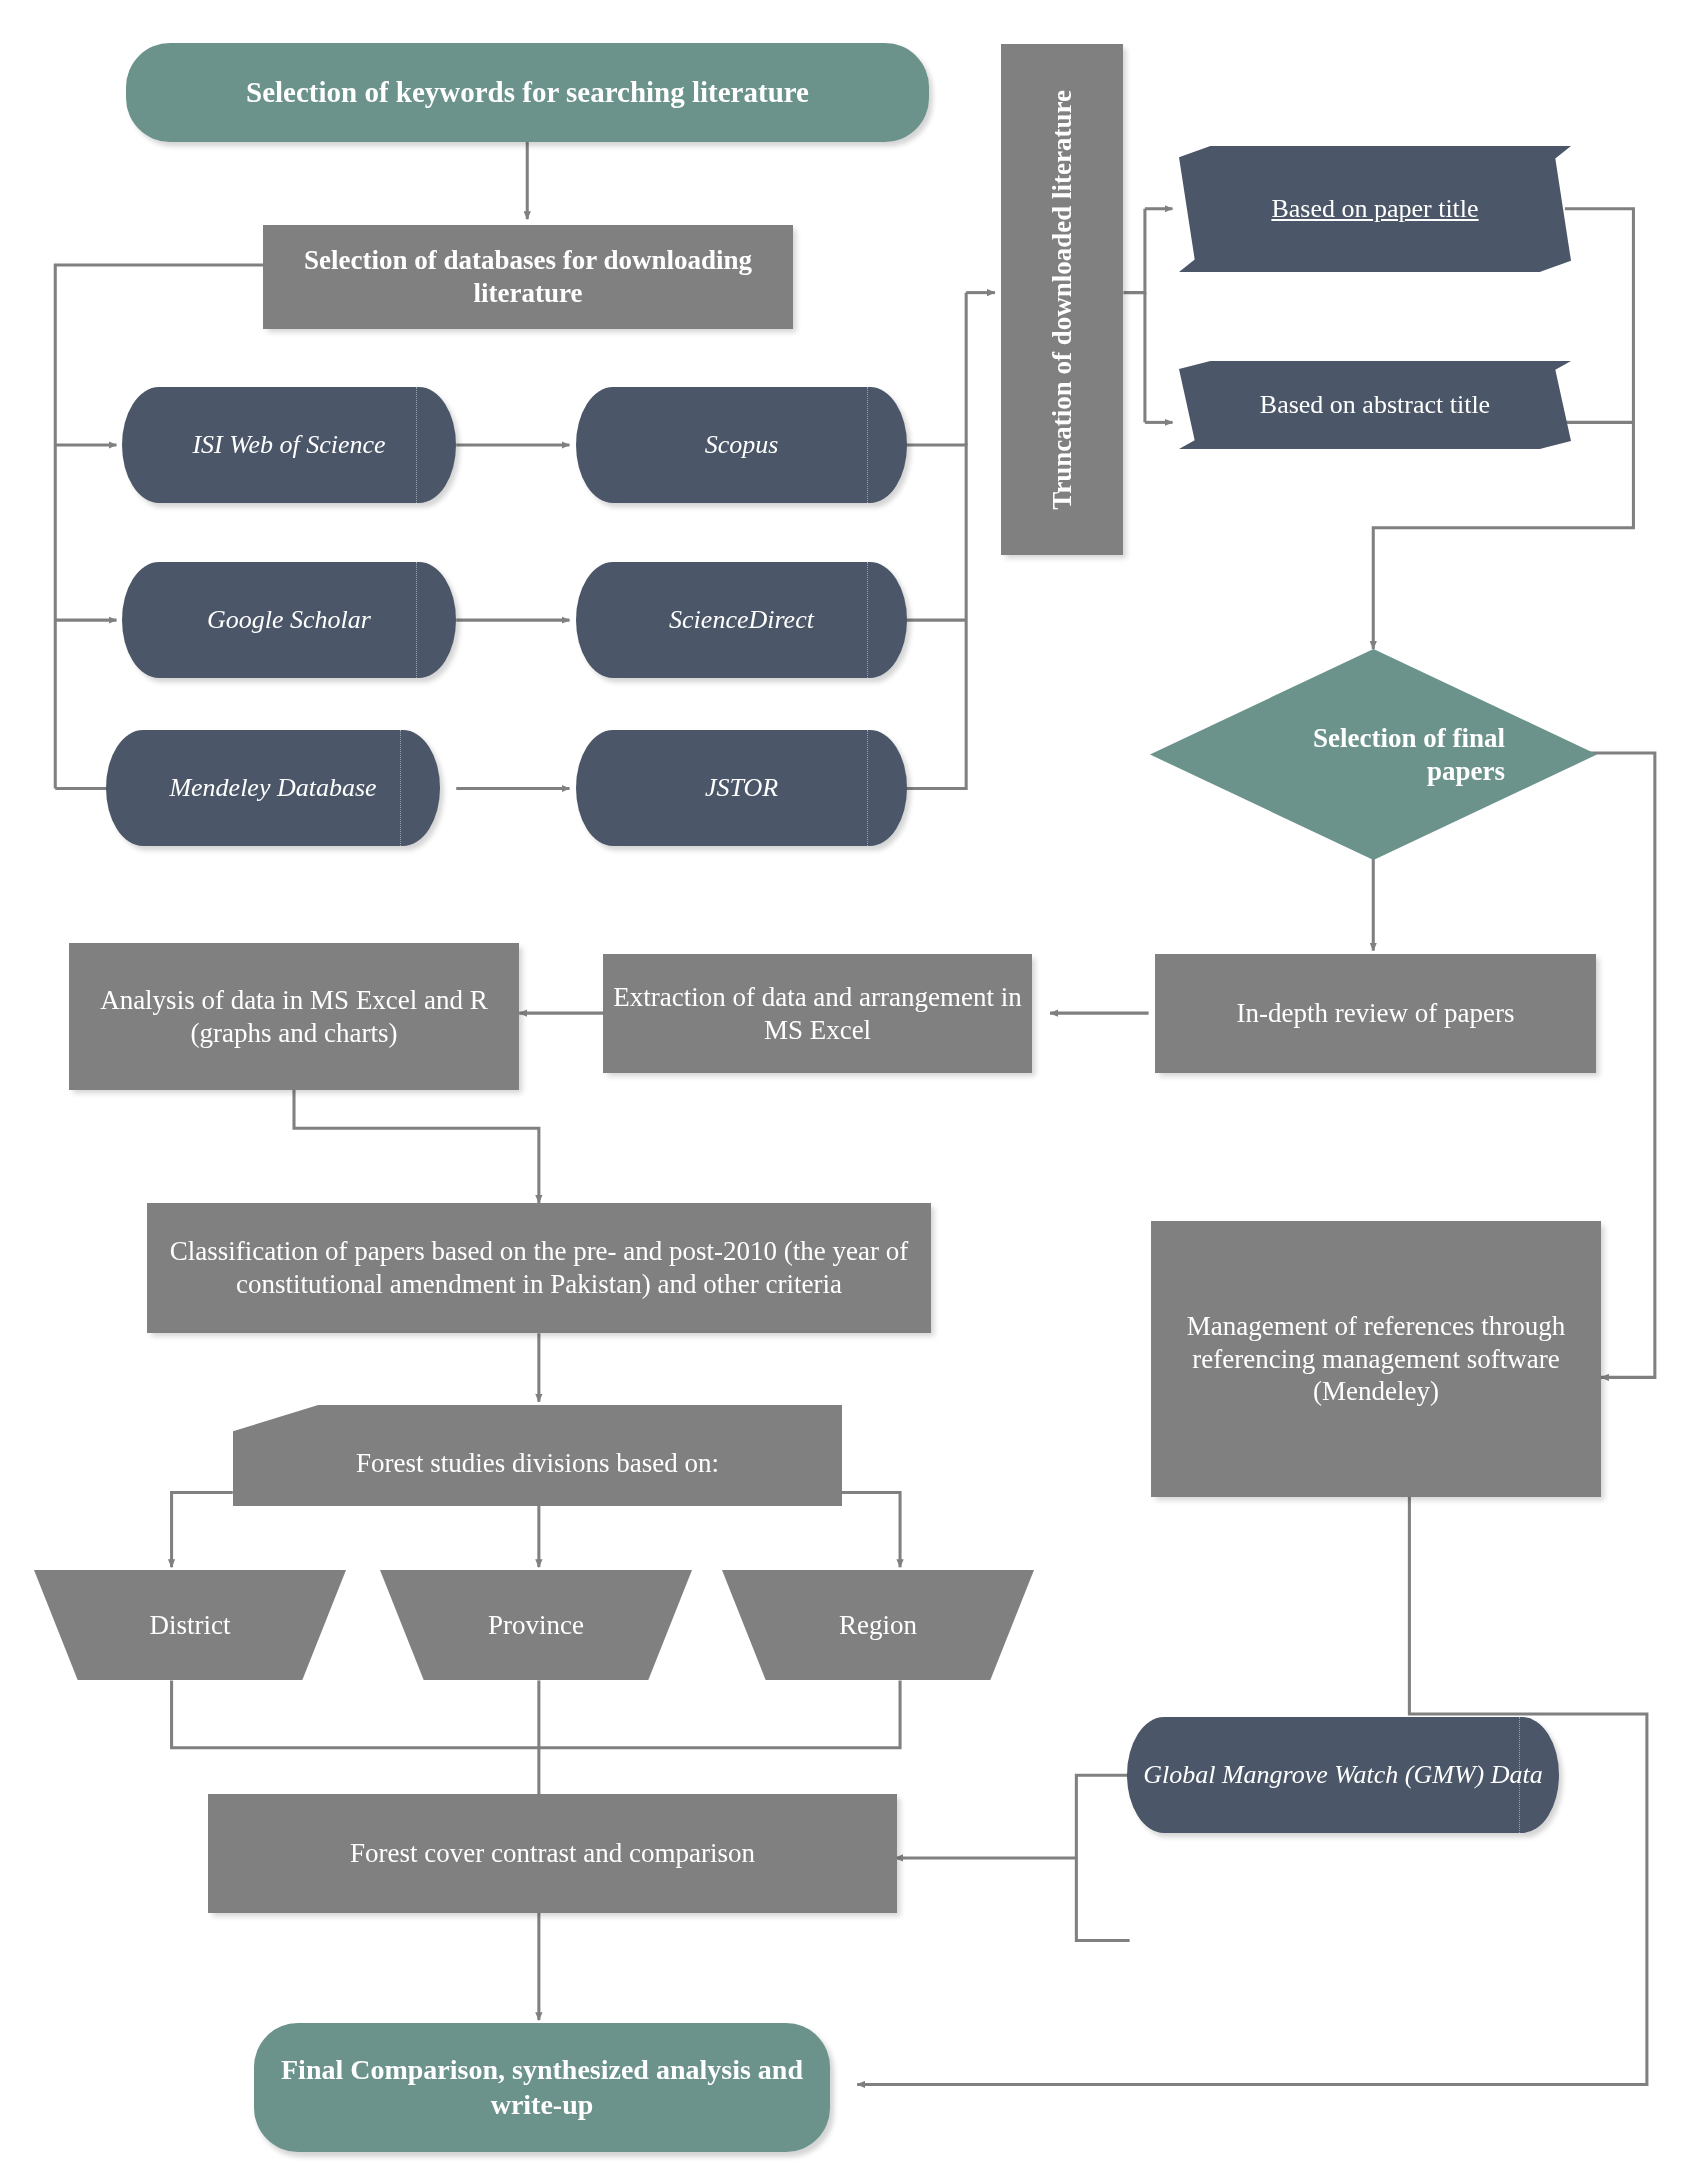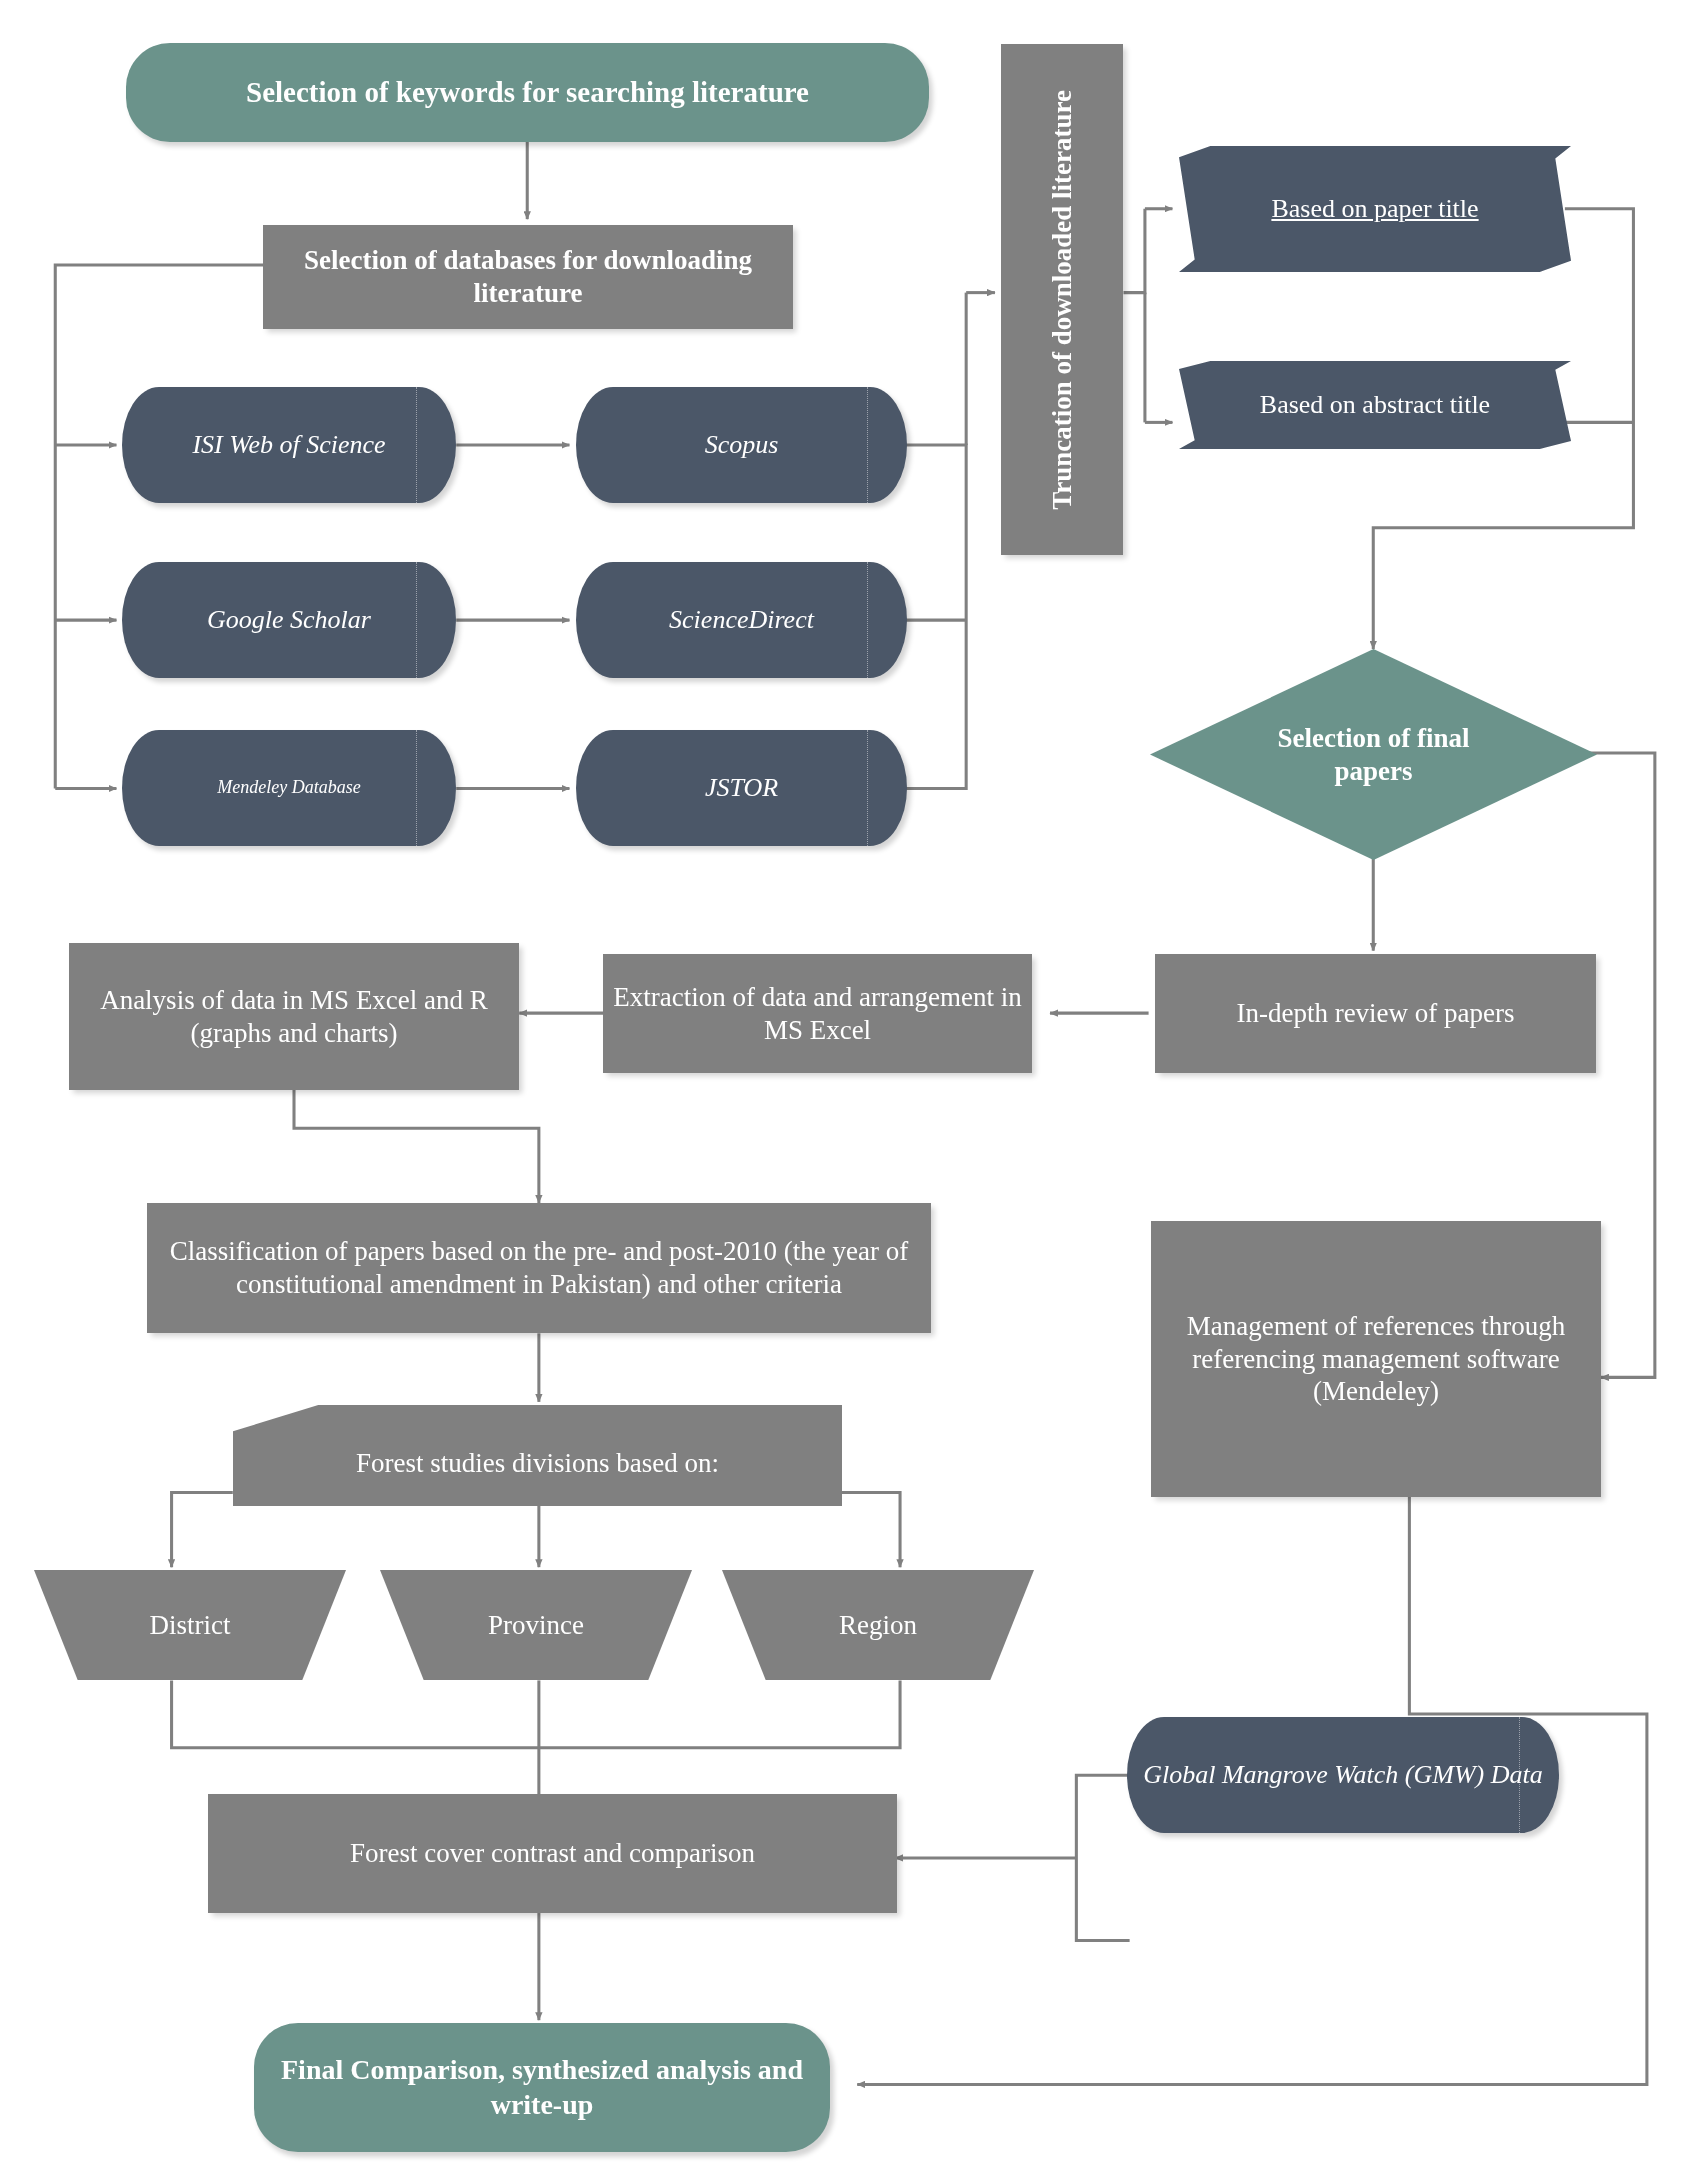--- a/index.html
+++ b/index.html
@@ -118,21 +118,21 @@
 
   <div class="node cyl" style="left:122px;top:562px;width:334px;height:116px;font-size:26px;">
     <span class="cap"></span>
     <span class="txt">Google Scholar</span>
   </div>
   <div class="node cyl" style="left:576px;top:562px;width:331px;height:116px;font-size:26px;">
     <span class="cap"></span>
     <span class="txt">ScienceDirect</span>
   </div>
 
-  <div class="node cyl" style="left:122px;top:730px;width:334px;height:116px;font-size:18px;">
+  <div class="node cyl" style="left:106px;top:730px;width:334px;height:116px;font-size:26px;">
     <span class="cap"></span>
     <span class="txt">Mendeley Database</span>
   </div>
   <div class="node cyl" style="left:576px;top:730px;width:331px;height:116px;font-size:26px;">
     <span class="cap"></span>
     <span class="txt">JSTOR</span>
   </div>
 
   <div class="node rect bold" style="left:1001px;top:44px;width:122px;height:511px;font-size:27px;">
     <span class="txt vtext">Truncation of downloaded literature</span>
@@ -140,21 +140,21 @@
 
   <div class="node wave" style="left:1179px;top:146px;width:392px;height:126px;font-size:26px;text-decoration:underline;">
     <span class="txt">Based on paper title</span>
   </div>
   <div class="node wave" style="left:1179px;top:361px;width:392px;height:88px;font-size:26px;">
     <span class="txt">Based on abstract title</span>
   </div>
 
   <div class="node diamond bold" style="left:1150px;top:649px;width:447px;height:211px;font-size:27px;">
     <span class="dfill"></span>
-    <span class="txt" style="max-width:263px;">Selection of final papers</span>
+    <span class="txt" style="max-width:263px;text-align:right;">Selection of final papers</span>
   </div>
 
   <div class="node rect" style="left:1155px;top:954px;width:441px;height:119px;font-size:27px;">
     <span class="txt">In-depth review of papers</span>
   </div>
 
   <div class="node rect" style="left:603px;top:954px;width:429px;height:119px;font-size:27px;">
     <span class="txt">Extraction of data and arrangement in MS Excel</span>
   </div>
 

